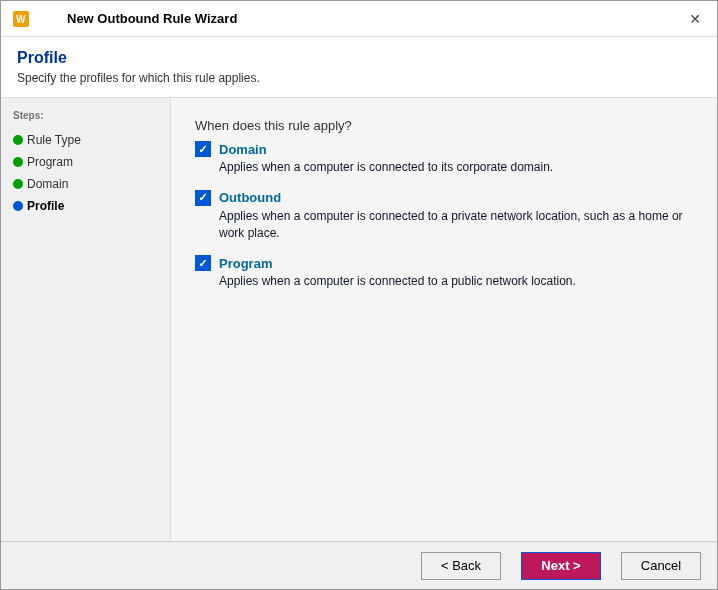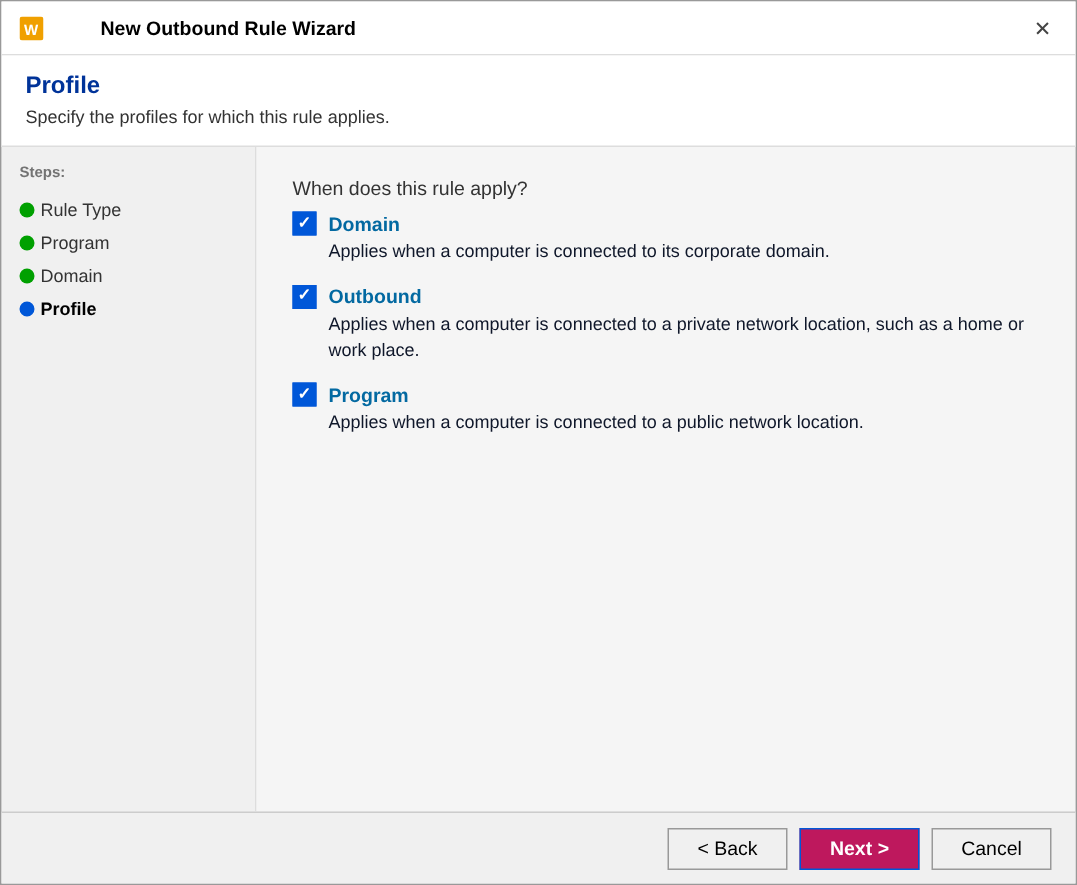--- a/index.html
+++ b/index.html
@@ -166,21 +166,21 @@
       color: #0f172a;
       margin-left: 24px;
       line-height: 1.4;
     }
     .footer {
       background: #f0f0f0;
       border-top: 1px solid #ccc;
       padding: 10px 16px;
       display: flex;
       justify-content: flex-end;
-      gap: 8px;
+      gap: 20px;
       height: 48px;
       align-items: center;
     }
     .btn {
       min-width: 80px;
       height: 28px;
       padding: 0 16px;
       font-size: 13px;
       cursor: pointer;
       border: 1px solid #999;

